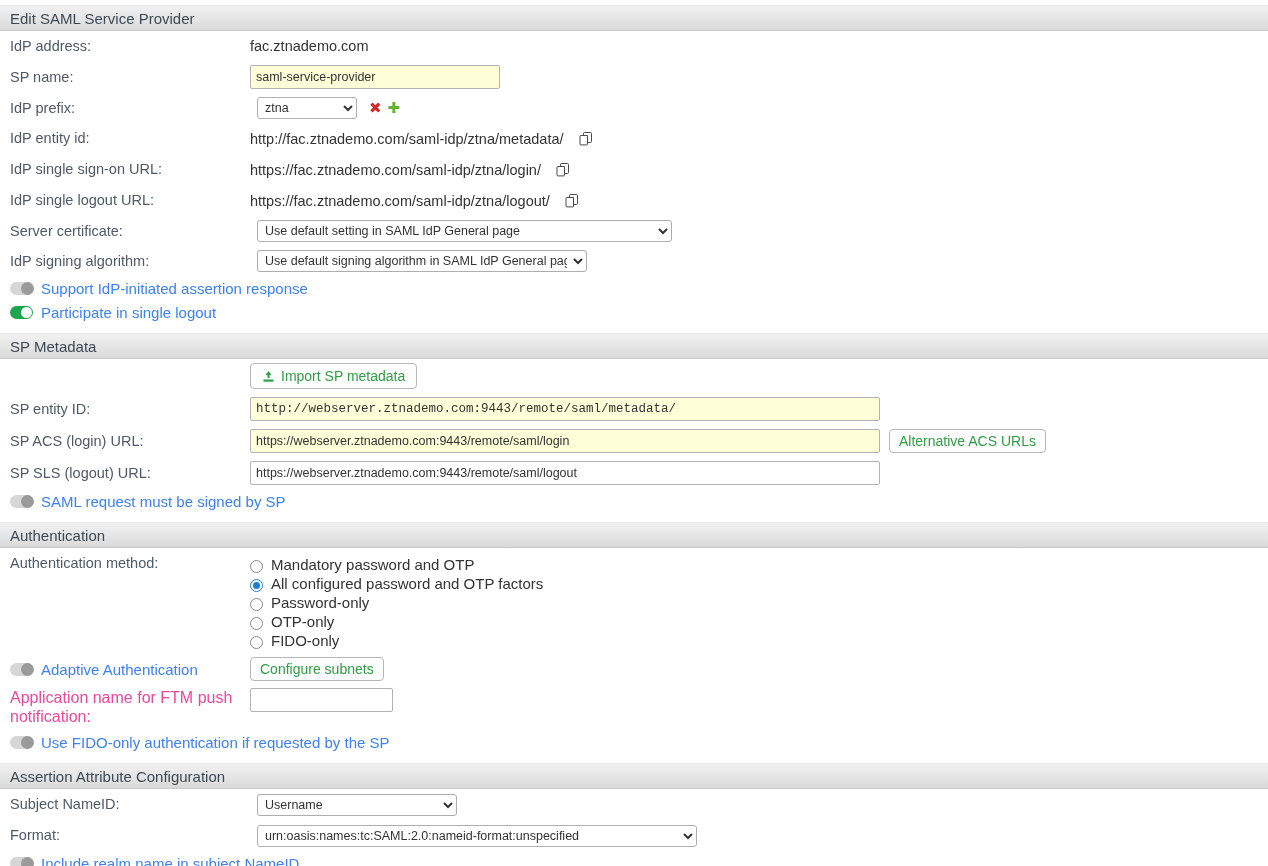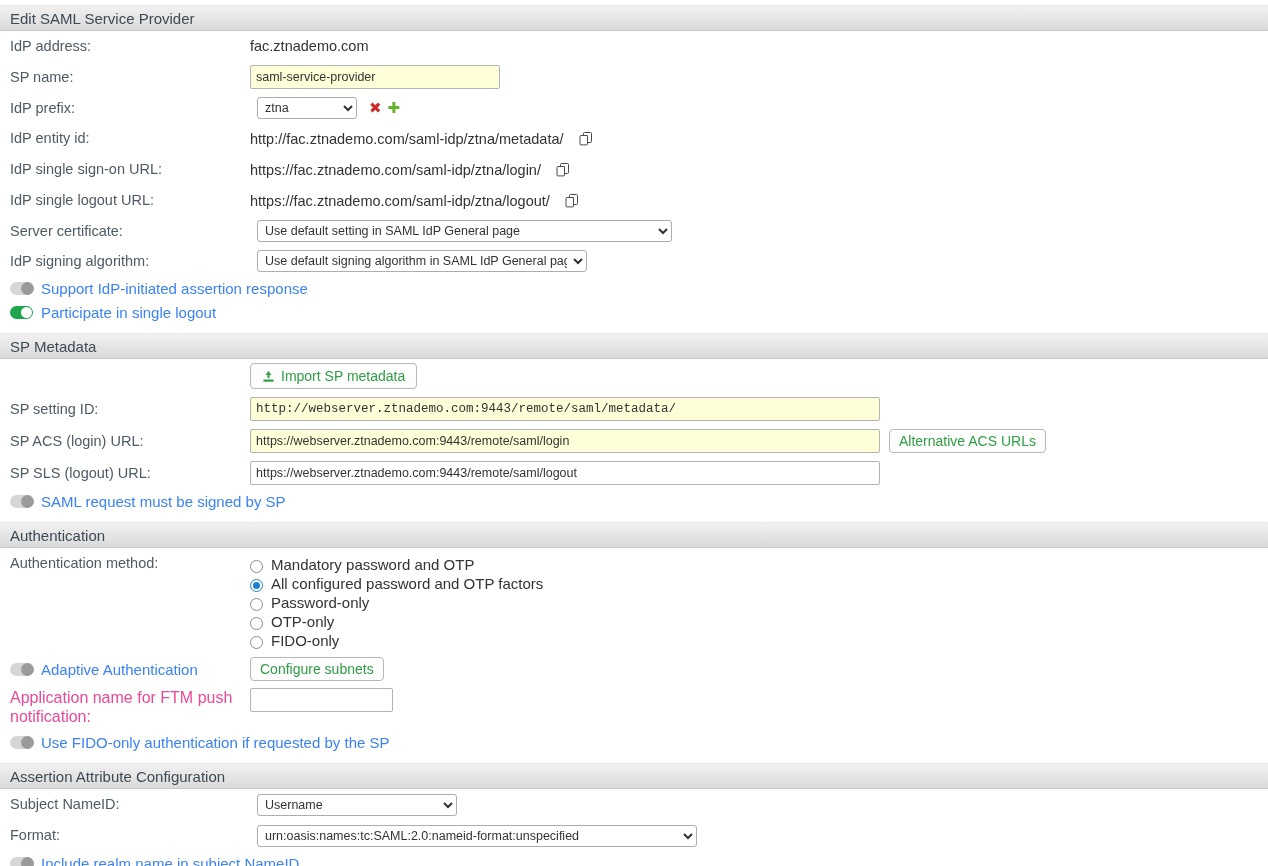--- a/index.html
+++ b/index.html
@@ -184,21 +184,21 @@
               <path d="M6.5 1 L9.5 5 H7.5 V8 H5.5 V5 H3.5 Z" fill="#2f9e44"></path>
               <rect x="1.5" y="9.5" width="10" height="2.2" fill="#2f9e44"></rect>
             </svg>
         </span>
         <span>Import SP metadata</span>
       </button>
     </span>
   </div>
 
   <div class="row">
-    <span class="lbl">SP setting ID:</span>
+    <span class="lbl">SP entity ID:</span>
     <span class="ctl">
         <input type="text" class="yellow" style="width: 630px; font-family: Liberation Mono, monospace;" value="http://webserver.ztnademo.com:9443/remote/saml/metadata/">
       </span>
   </div>
 
   <div class="row">
     <span class="lbl">SP ACS (login) URL:</span>
     <span class="ctl">
       <input type="text" class="yellow" style="width: 630px;" value="https://webserver.ztnademo.com:9443/remote/saml/login">
       <button class="btn" style="margin-left:9px; padding:3px 9px">

